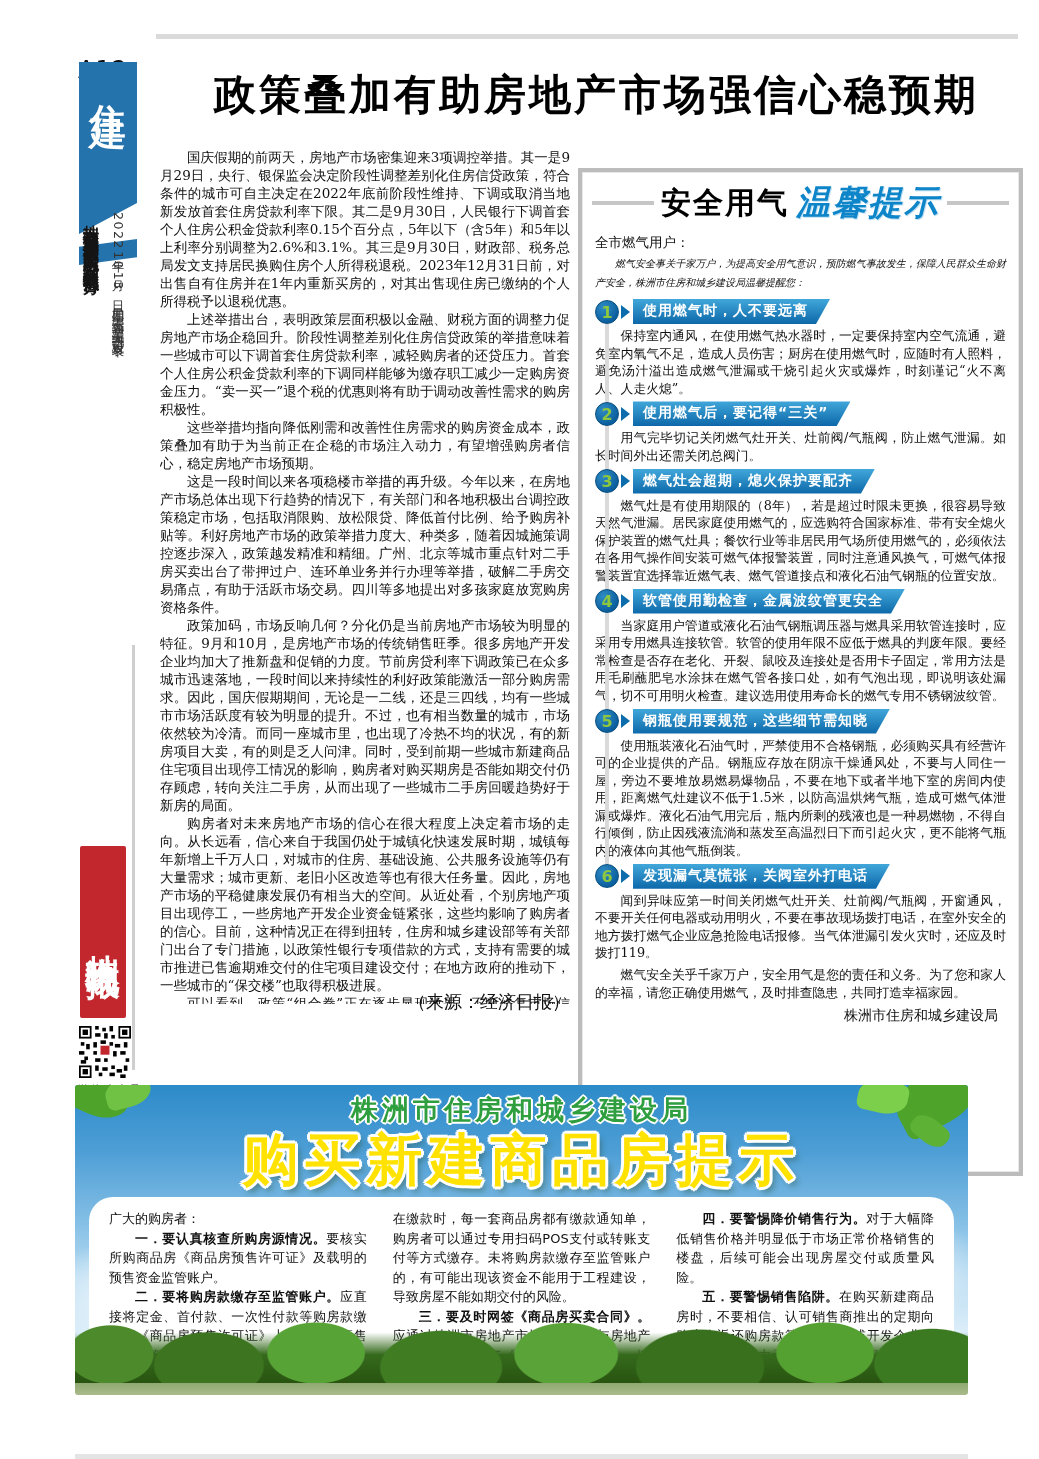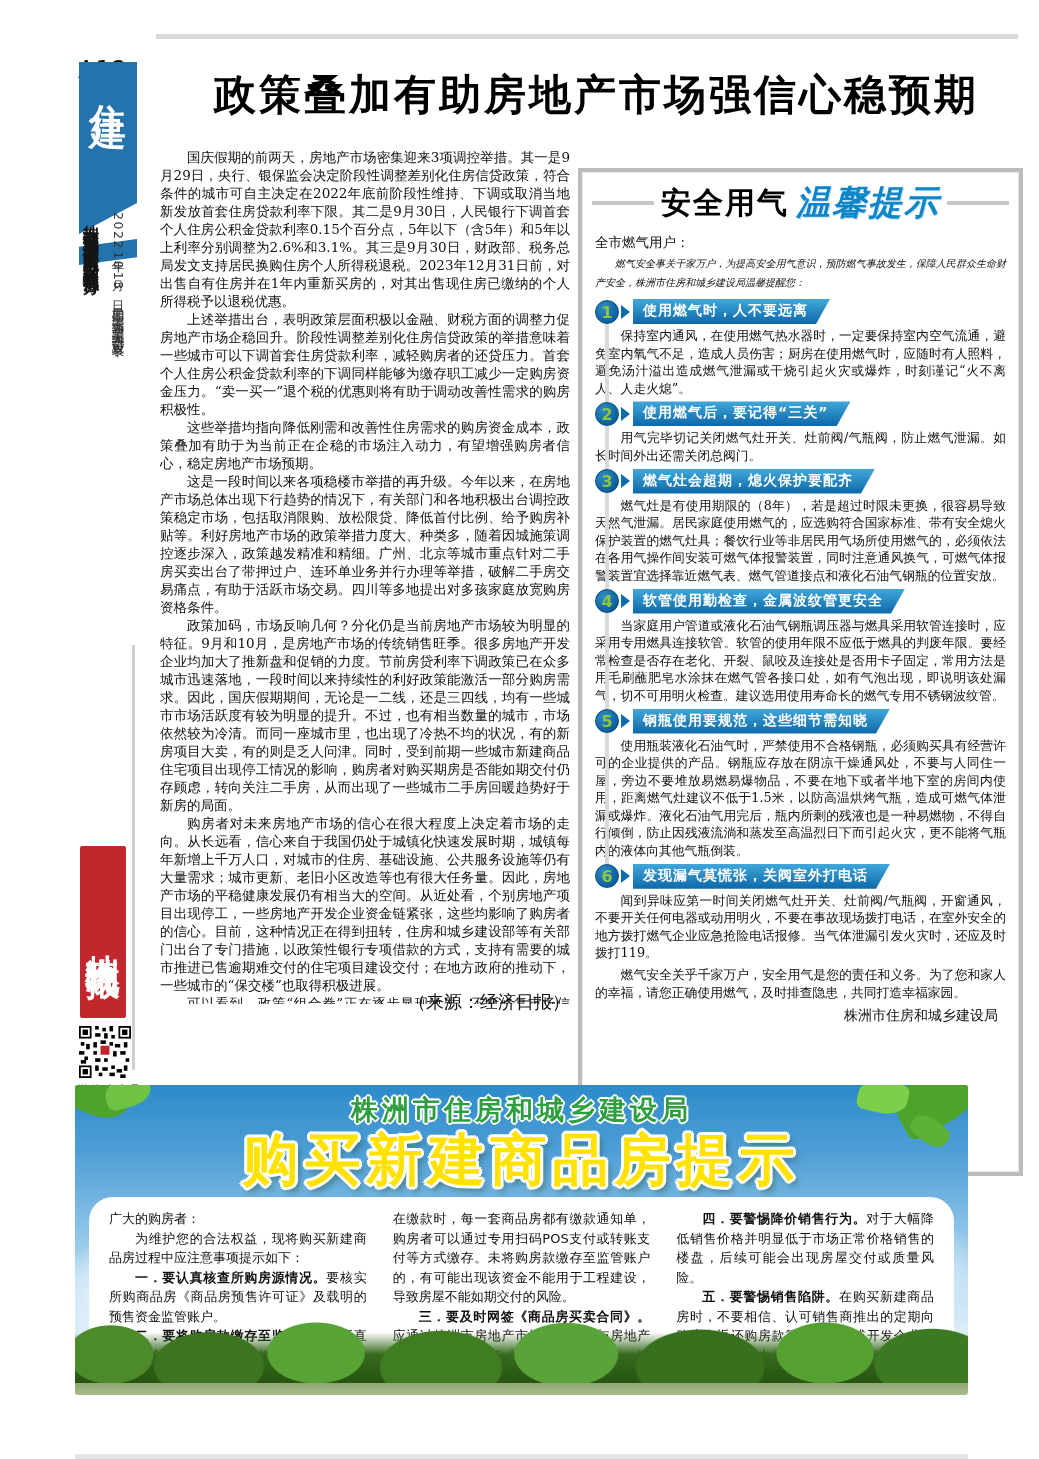--- a/index.html
+++ b/index.html
@@ -281,21 +281,20 @@
   <div class="leaf leaf-r1" data-name="leaf-decoration-right"></div>
   <div class="leaf leaf-r2" data-name="leaf-decoration-right-2"></div>
   <div class="leaf leaf-r3" data-name="leaf-decoration-right-3"></div>
   <div class="ban-org" data-name="banner-organization">株洲市住房和城乡建设局</div>
   <div class="ban-title" data-name="banner-title">购买新建商品房提示</div>
   <div class="ban-box" data-name="banner-text-box">
     <div class="ad-col" data-name="notice-column-1">
 
         <p data-name="notice-paragraph" class="flush"><b data-name="notice-item-lead"></b><span data-name="notice-item-text">广大的购房者：</span></p>
 
-        <p data-name="notice-paragraph"><b data-name="notice-item-lead"></b><span data-name="notice-item-text">为维护您的合法权益，现将购买新建商品房过程中应注意事项提示如下：</span></p>
 
         <p data-name="notice-paragraph"><b data-name="notice-item-lead">一．要认真核查所购房源情况。</b><span data-name="notice-item-text">要核实所购商品房《商品房预售许可证》及载明的预售资金监管账户。</span></p>
 
         <p data-name="notice-paragraph"><b data-name="notice-item-lead">二．要将购房款缴存至监管账户。</b><span data-name="notice-item-text">应直接将定金、首付款、一次性付款等购房款缴存至《商品房预售许可证》上所注明的预售资金监管账户。</span></p>
       </div>
     <div class="ad-col" data-name="notice-column-2">
 
         <p data-name="notice-paragraph" class="flush"><b data-name="notice-item-lead"></b><span data-name="notice-item-text">在缴款时，每一套商品房都有缴款通知单，购房者可以通过专用扫码POS支付或转账支付等方式缴存。未将购房款缴存至监管账户的，有可能出现该资金不能用于工程建设，导致房屋不能如期交付的风险。</span></p>
 
         <p data-name="notice-paragraph"><b data-name="notice-item-lead">三．要及时网签《商品房买卖合同》。</b><span data-name="notice-item-text">应通过株洲市房地产市场监管平台与房地产开发企业网上签订《商品房买卖合同》，以防出现监管漏洞，导致购房纠纷。</span></p>

